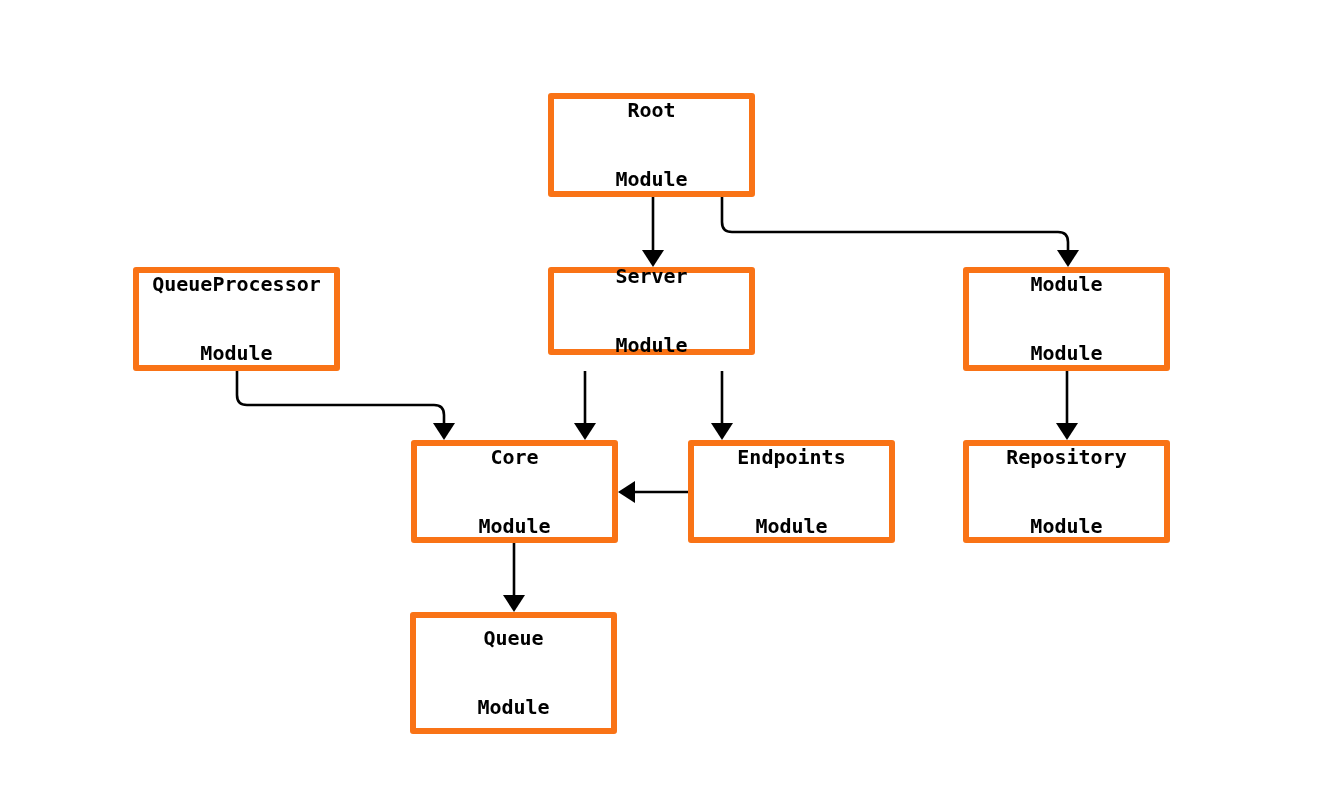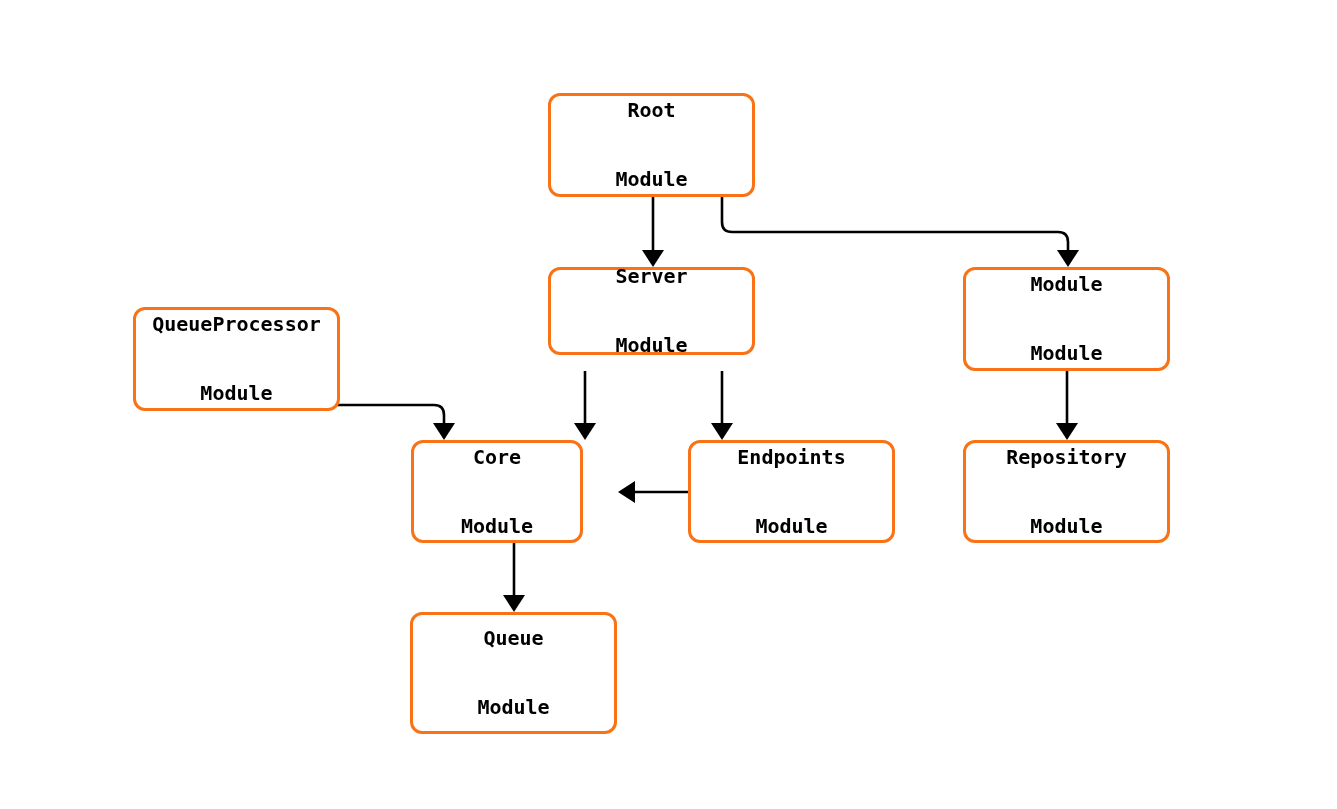--- a/index.html
+++ b/index.html
@@ -19,22 +19,22 @@
     position: absolute;
     left: 0;
     top: 0;
     width: 1337px;
     height: 809px;
   }
   .node {
     position: absolute;
     box-sizing: border-box;
     background: #ffffff;
-    border: 3px solid #f97316;
-    border-radius: 12px;
+    border: 6px solid #f97316;
+    border-radius: 3px;
     display: flex;
     align-items: center;
     justify-content: center;
   }
   .node .label {
     text-align: center;
     font-weight: bold;
     font-size: 20px;
     line-height: 23px;
     color: #000000;
@@ -81,42 +81,42 @@
       </g>
     </svg>
 
   <div class="node" style="left:548px;top:93px;width:207px;height:104px;">
     <div class="label">
       <div>Root</div>
       <div>Module</div>
     </div>
   </div>
 
-  <div class="node" style="left:133px;top:267px;width:207px;height:104px;margin-top:40px;">
+  <div class="node" style="left:133px;top:267px;width:207px;height:104px;">
     <div class="label">
       <div>QueueProcessor</div>
       <div>Module</div>
     </div>
   </div>
 
   <div class="node" style="left:548px;top:267px;width:207px;height:88px;">
     <div class="label">
       <div>Server</div>
       <div>Module</div>
     </div>
   </div>
 
   <div class="node" style="left:963px;top:267px;width:207px;height:104px;">
     <div class="label">
       <div>Module</div>
       <div>Module</div>
     </div>
   </div>
 
-  <div class="node" style="left:411px;top:440px;width:172px;height:103px;">
+  <div class="node" style="left:411px;top:440px;width:207px;height:103px;">
     <div class="label">
       <div>Core</div>
       <div>Module</div>
     </div>
   </div>
 
   <div class="node" style="left:688px;top:440px;width:207px;height:103px;">
     <div class="label">
       <div>Endpoints</div>
       <div>Module</div>

